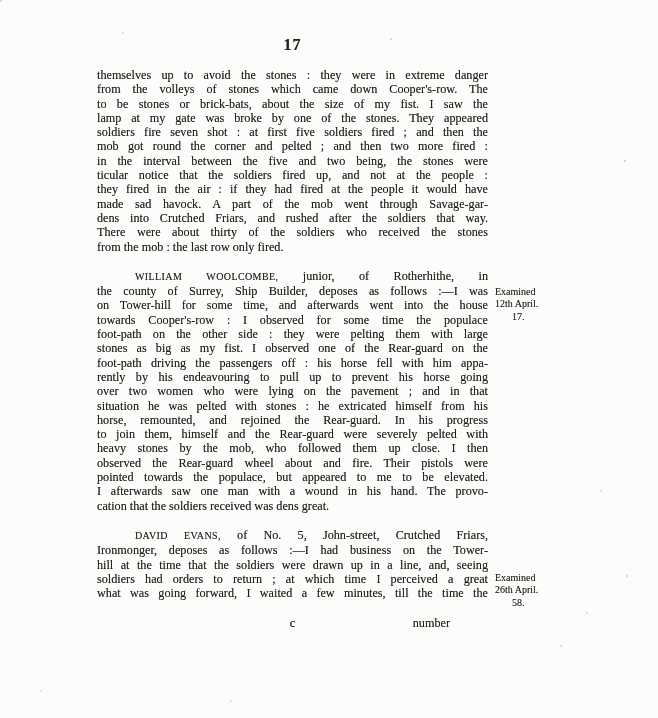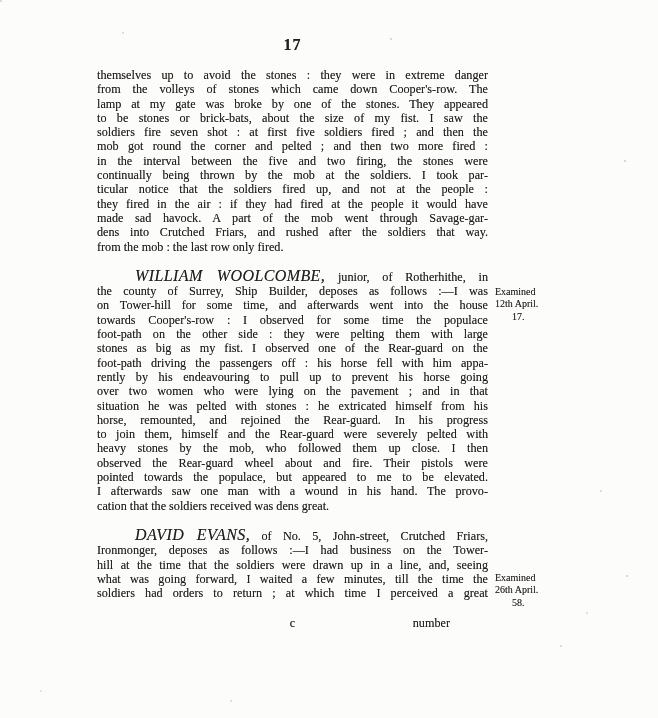--- a/index.html
+++ b/index.html
@@ -41,21 +41,21 @@
     font-size:12.2px;line-height:14.3px;
     text-shadow:0 0 .4px rgba(0,0,0,.45);
   }
   .para{margin:0 0 15px 0;}
   .line{
     text-align:justify;
     text-align-last:justify;
   }
   .line.endline{text-align-last:left;}
   .line.indent{text-indent:38px;}
-  .lead{font-size:16px;letter-spacing:.4px;font-style:italic;}
+  .lead{font-size:10px;letter-spacing:.4px;}
   .footer-line{position:relative;height:15px;margin-top:1px;}
   .sig{position:absolute;left:0;right:0;text-align:center;}
   .catch{position:absolute;right:38px;top:0;}
   .mnote{
     position:absolute;left:495px;width:110px;
     font-size:10px;line-height:12.3px;
     text-shadow:0 0 .3px rgba(0,0,0,.4);
   }
   .mnote .ref{margin-top:0;padding-left:17px;}
 </style>
@@ -64,30 +64,30 @@
 
 <div class="page">
   <div class="specks"></div>
 
   <div class="pagenum">17</div>
 
   <div class="column">
     <div class="para">
         <div class="line" style="">themselves up to avoid the stones : they were in extreme danger</div>
         <div class="line" style="">from the volleys of stones which came down Cooper's-row. The</div>
+        <div class="line" style="">to be stones or brick-bats, about the size of my fist. I saw the</div>
         <div class="line" style="">lamp at my gate was broke by one of the stones. They appeared</div>
-        <div class="line" style="">to be stones or brick-bats, about the size of my fist. I saw the</div>
         <div class="line" style="">soldiers fire seven shot : at first five soldiers fired ; and then the</div>
         <div class="line" style="">mob got round the corner and pelted ; and then two more fired :</div>
-        <div class="line" style="">in the interval between the five and two firing, the stones were</div>
-        <div class="line" style="">continually being thrown by the mob at the soldiers. I took par-</div>
+        <div class="line" style="">in the interval between the five and two being, the stones were</div>
         <div class="line" style="">ticular notice that the soldiers fired up, and not at the people :</div>
         <div class="line" style="">they fired in the air : if they had fired at the people it would have</div>
         <div class="line" style="">made sad havock. A part of the mob went through Savage-gar-</div>
         <div class="line" style="">dens into Crutched Friars, and rushed after the soldiers that way.</div>
+        <div class="line" style="">There were about thirty of the soldiers who received the stones</div>
         <div class="line endline" style="">from the mob : the last row only fired.</div>
       </div>
     <div class="para">
         <div class="line indent" style=""><span class="lead">WILLIAM WOOLCOMBE,</span><span> junior, of Rotherhithe, in</span></div>
         <div class="line" style="">the county of Surrey, Ship Builder, deposes as follows :—I was</div>
         <div class="line" style="">on Tower-hill for some time, and afterwards went into the house</div>
         <div class="line" style="">towards Cooper's-row : I observed for some time the populace</div>
         <div class="line" style="">foot-path on the other side : they were pelting them with large</div>
         <div class="line" style="">stones as big as my fist. I observed one of the Rear-guard on the</div>
         <div class="line" style="">foot-path driving the passengers off : his horse fell with him appa-</div>
@@ -99,22 +99,22 @@
         <div class="line" style="">heavy stones by the mob, who followed them up close. I then</div>
         <div class="line" style="">observed the Rear-guard wheel about and fire. Their pistols were</div>
         <div class="line" style="">pointed towards the populace, but appeared to me to be elevated.</div>
         <div class="line" style="">I afterwards saw one man with a wound in his hand. The provo-</div>
         <div class="line endline" style="">cation that the soldiers received was dens great.</div>
       </div>
     <div class="para" style="margin-bottom:16px">
         <div class="line indent" style=""><span class="lead">DAVID EVANS,</span><span> of No. 5, John-street, Crutched Friars,</span></div>
         <div class="line" style="">Ironmonger, deposes as follows :—I had business on the Tower-</div>
         <div class="line" style="">hill at the time that the soldiers were drawn up in a line, and, seeing</div>
+        <div class="line" style="">soldiers had orders to return ; at which time I perceived a great</div>
         <div class="line" style="">what was going forward, I waited a few minutes, till the time the</div>
-        <div class="line" style="">soldiers had orders to return ; at which time I perceived a great</div>
       </div>
     <div class="footer-line">
       <span class="sig">c</span>
       <span class="catch">number</span>
     </div>
   </div>
 
   <div class="mnote" style="top:286px">
     <div>Examined</div>
     <div>12th April.</div>

